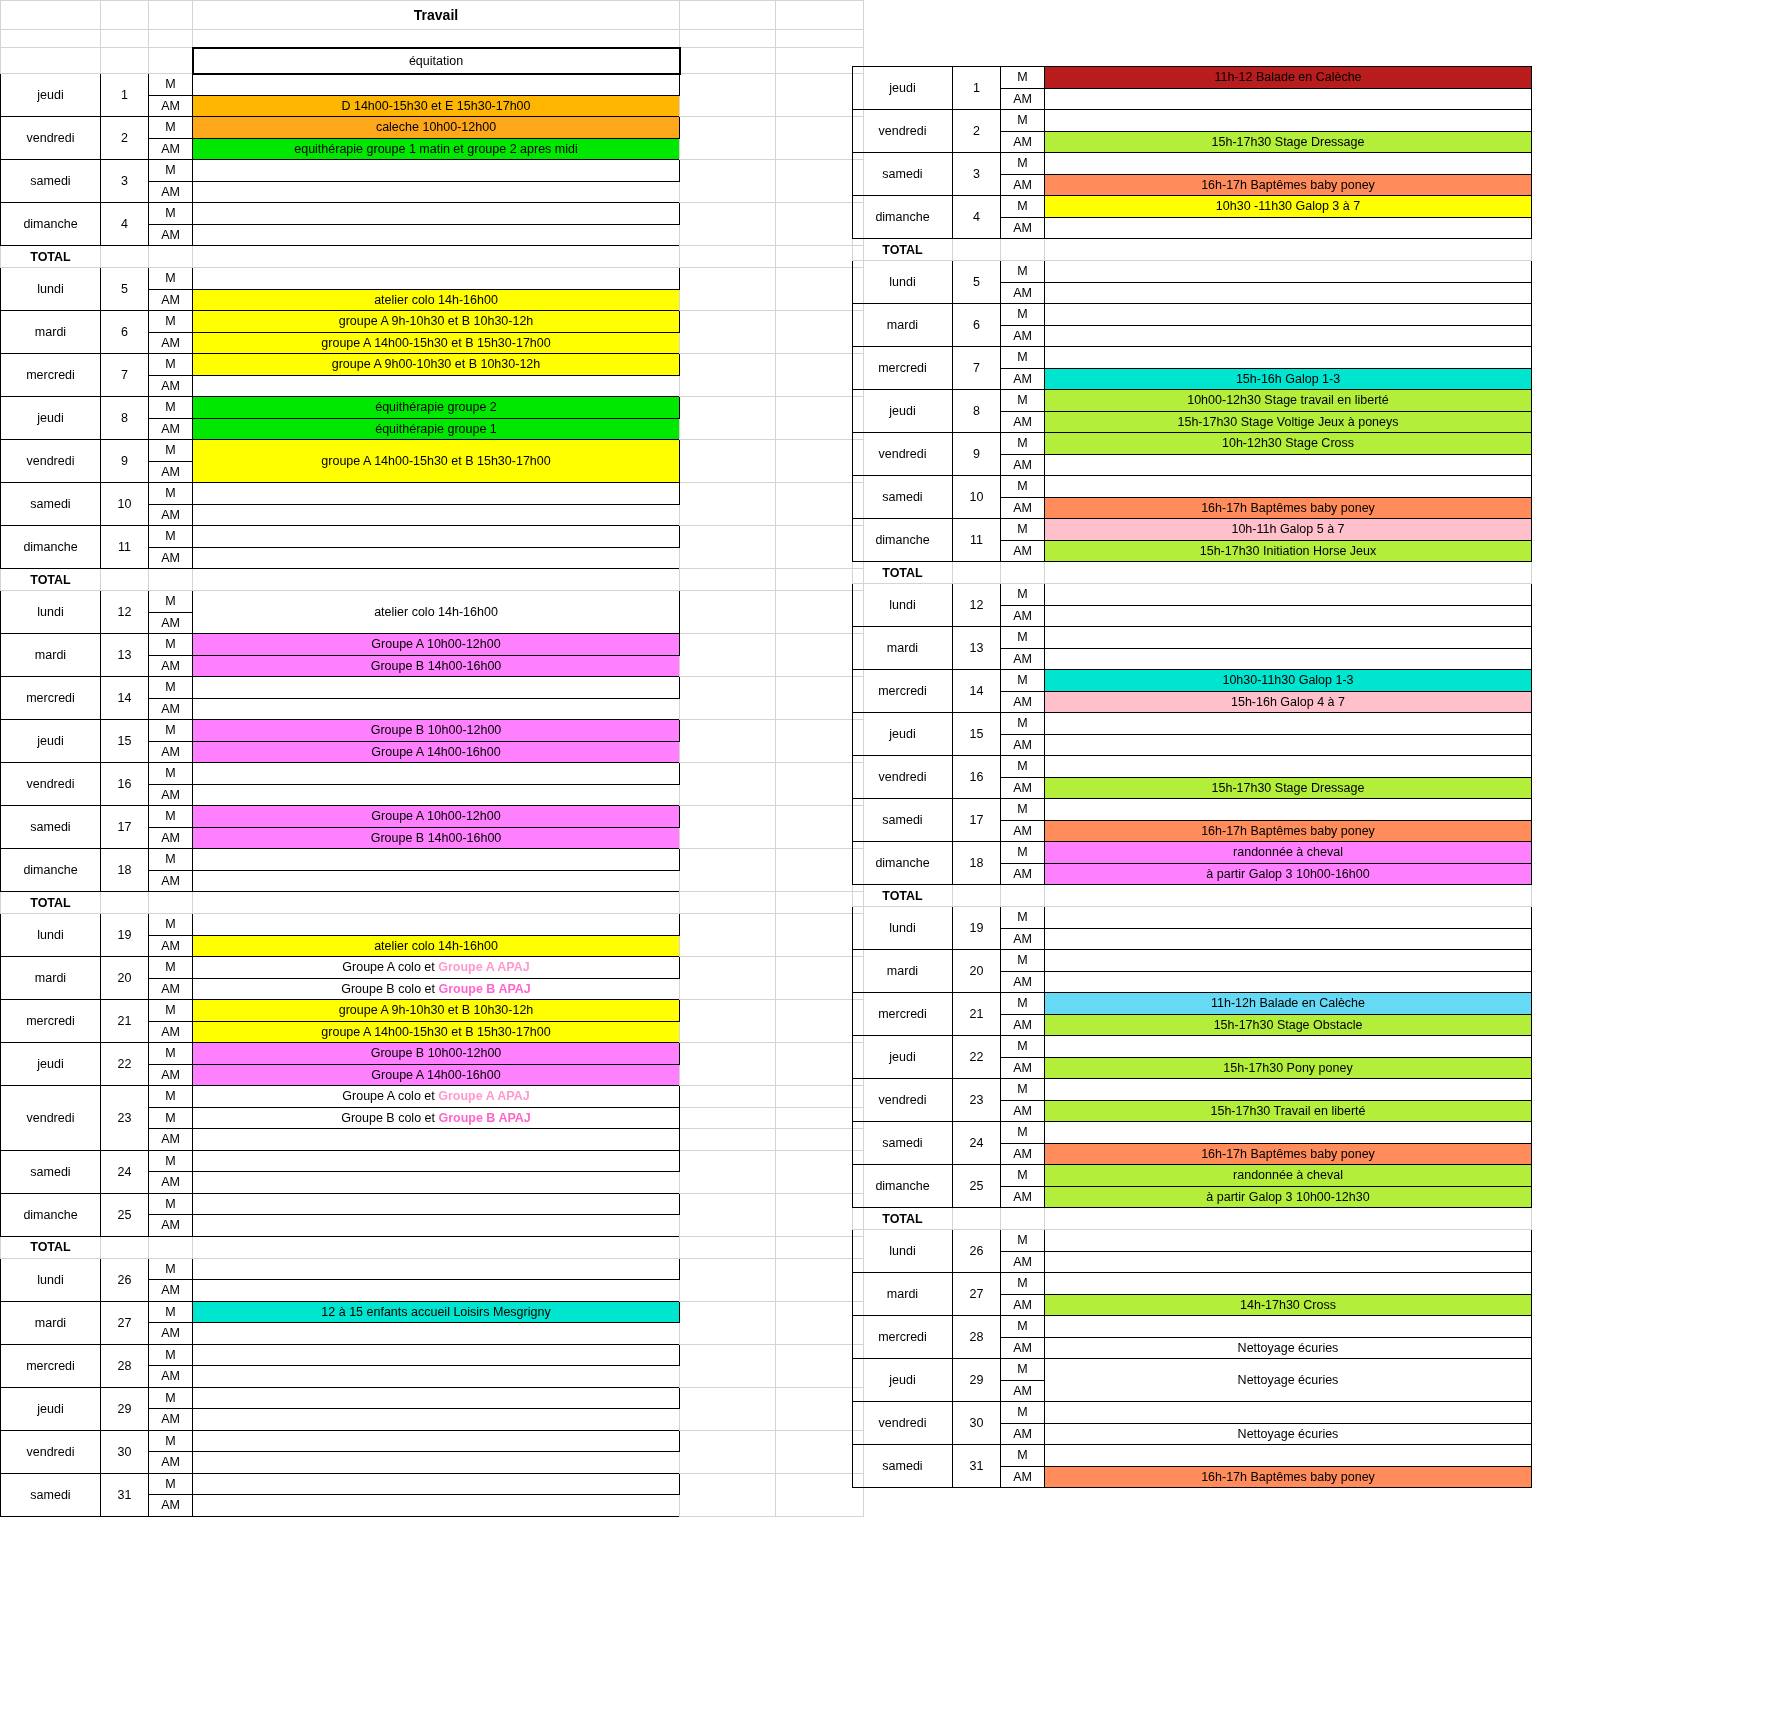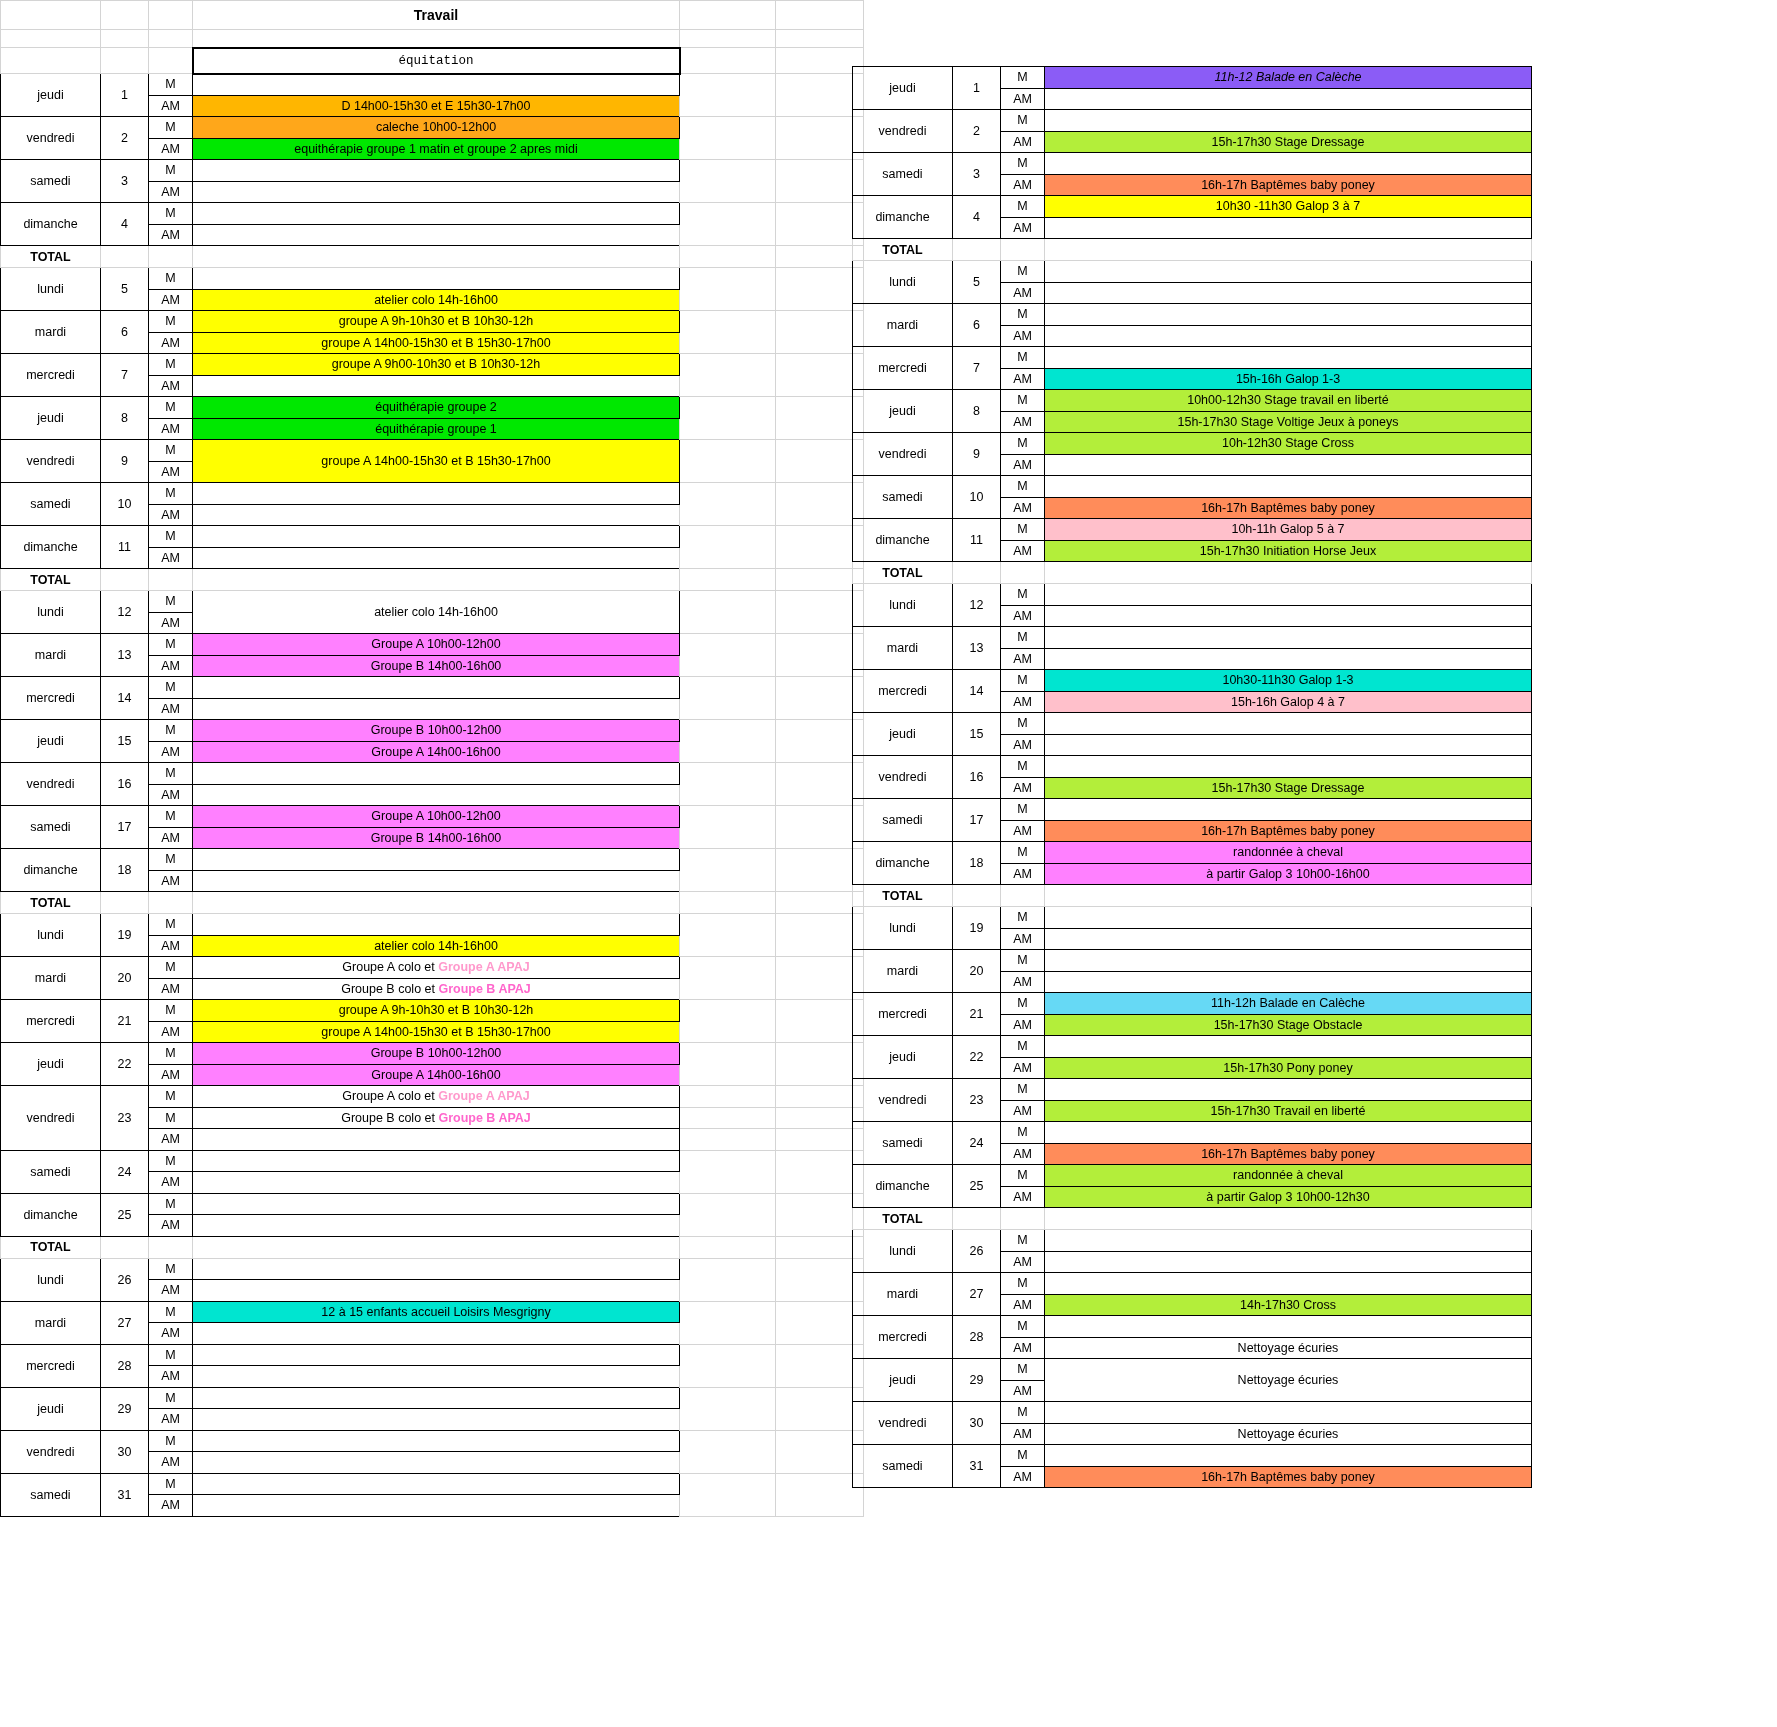--- a/index.html
+++ b/index.html
@@ -15,21 +15,21 @@
   #left{position:absolute;left:0;top:0;}
   #right{position:absolute;left:852px;top:66px;}
 
   .cday{width:100px;}
   .cnum{width:48px;}
   .cmam{width:44px;}
   .cmain{width:487px;}
   .cpad{width:96px;}
   .cpad2{width:88px;}
 
-  .outer{border:2px solid #000 !important;font-family:Liberation Mono, monospace;}
+  .outer{border:2px solid #000 !important;}
   .b-all{border:1px solid #000 !important;}
 </style>
 </head>
 <body>
 
 <div id="sheet">
 
   <table id="left" class="grid">
     <colgroup>
       <col class="cday">
@@ -484,21 +484,21 @@
       <col class="cday">
         <col class="cnum">
         <col class="cmam">
         <col style="width:487px">
     </colgroup>
     <tbody id="right-body">
         <tr style="height: 21.5px;">
           <td rowspan="2" class="b-all">jeudi</td>
           <td rowspan="2" class="b-all">1</td>
           <td class="b-all">M</td>
-          <td class="b-all" style="background: #8b5cf6; font-style: italic;">11h-12 Balade en Calèche</td>
+          <td class="b-all" style="background: #b91c1c;">11h-12 Balade en Calèche</td>
         </tr>
         <tr style="height: 21.5px;">
           <td class="b-all">AM</td>
           <td class="b-all"></td>
         </tr>
         <tr style="height: 21.5px;">
           <td rowspan="2" class="b-all">vendredi</td>
           <td rowspan="2" class="b-all">2</td>
           <td class="b-all">M</td>
           <td class="b-all"></td>

